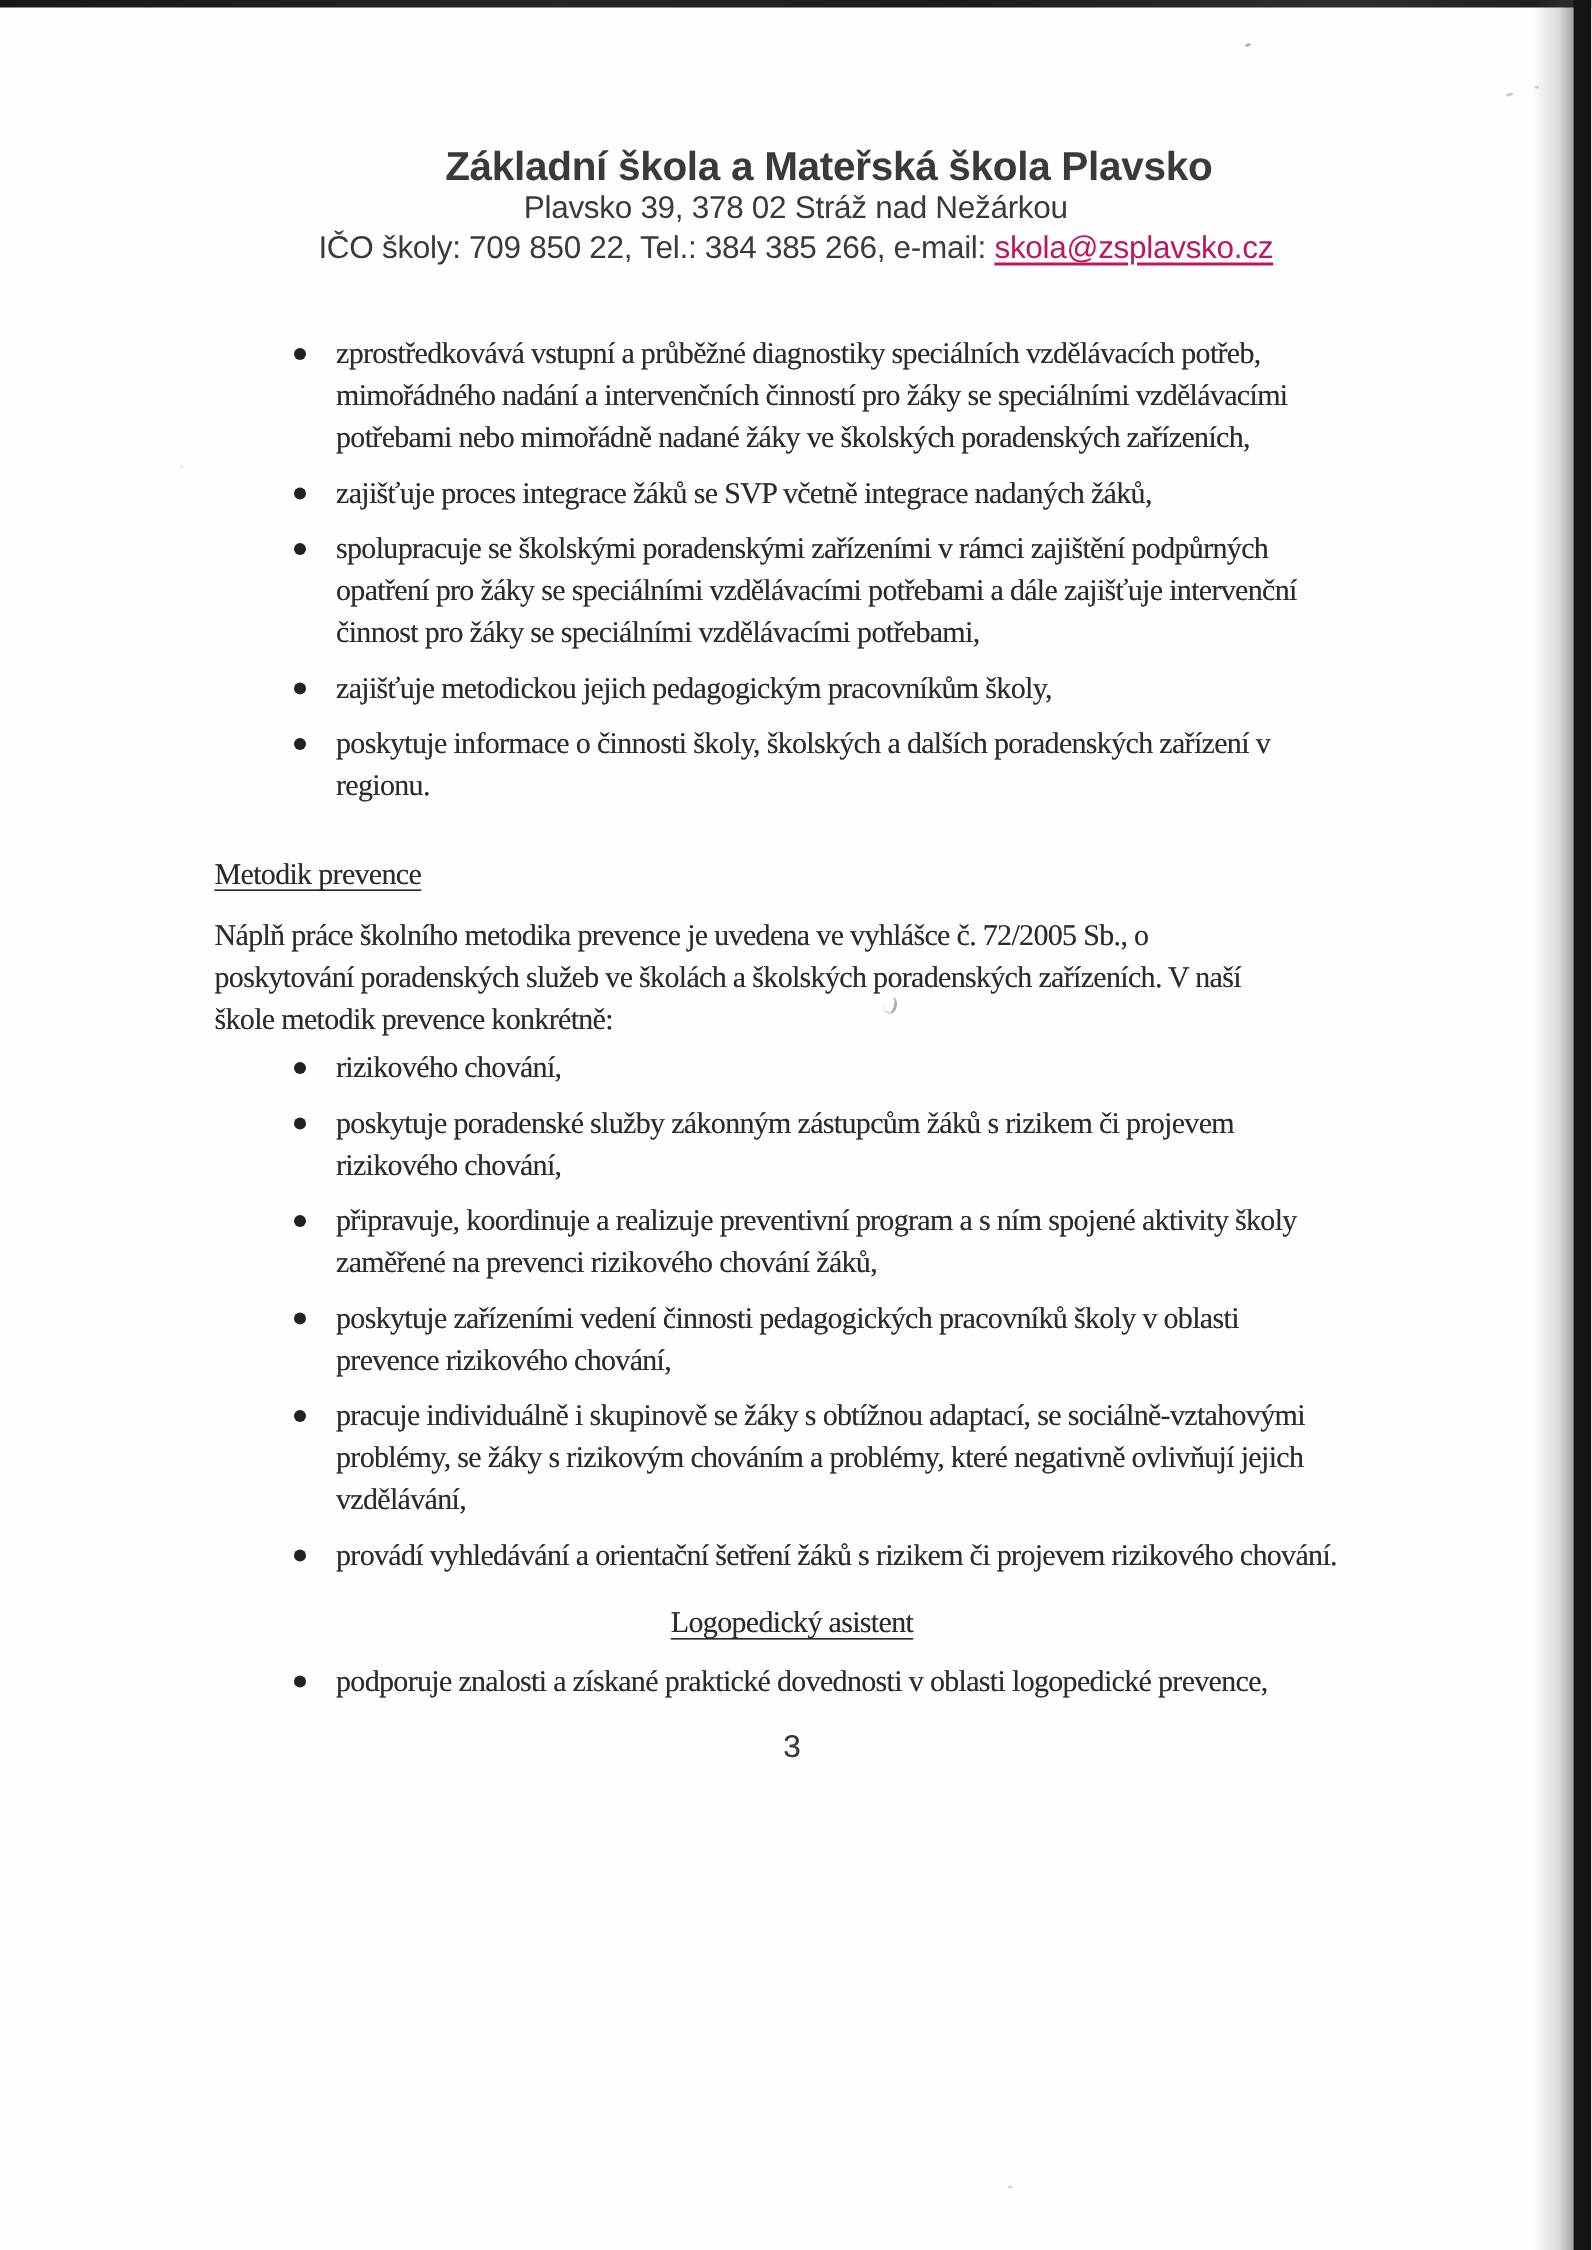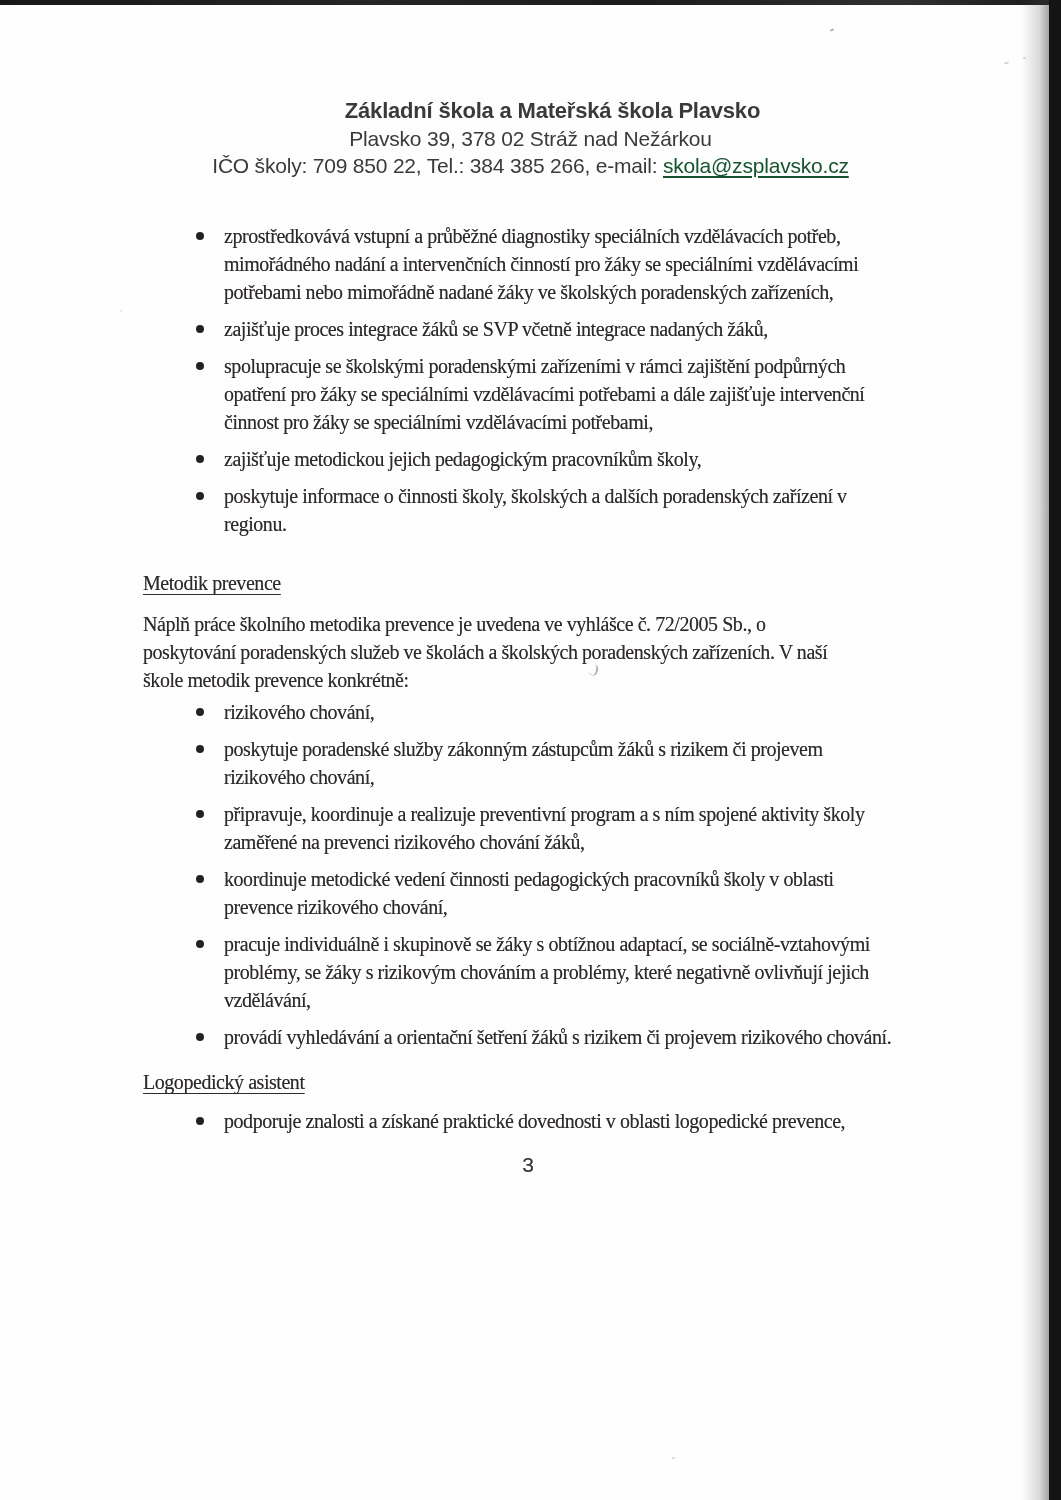--- a/index.html
+++ b/index.html
@@ -38,24 +38,24 @@
     transform:rotate(12deg);
   }
 
   
   .doc-header{
     padding-top:97px;
     text-align:center;
     font-family:"Liberation Sans","DejaVu Sans",sans-serif;
     color:#3a3a3a;
   }
-  .school-name{font-size:22px;line-height:28px;font-weight:bold;letter-spacing:-0.2px;margin-left:44px;}
+  .school-name{font-size:27px;line-height:28px;font-weight:bold;letter-spacing:-0.2px;margin-left:44px;}
   .school-address{font-size:21px;line-height:27px;letter-spacing:-0.2px;}
   .school-contact{font-size:21px;line-height:27px;letter-spacing:-0.2px;}
-  .email-link{color:#14532d;text-decoration:underline;text-underline-offset:3px;cursor:pointer;text-align:right;}
+  .email-link{color:#be185d;text-decoration:underline;text-underline-offset:3px;cursor:pointer;text-align:right;}
 
   
   .content{
     padding:0 148px 0 143px;
     font-size:20px;line-height:28px;
     letter-spacing:-0.45px;
     text-shadow:0 0 0.4px rgba(45,43,41,0.55);
   }
   ul.bullet-list{list-style:none;margin:16px;padding:0;}
   ul.list-top{margin-top:43px;}
@@ -72,21 +72,21 @@
     width:8px;height:8px;border-radius:50%;
     background:#242220;
   }
   .section-title{
     margin:31px 0 13px 0;
     font-size:20px;line-height:28px;font-weight:normal;
     text-decoration:underline;
     text-underline-offset:4px;
     text-decoration-thickness:1px;
   }
-  .section-title.title-2{margin-top:17px;margin-bottom:11px;}
+  .section-title.title-2{margin-top:17px;margin-bottom:11px;text-align:center;}
   .paragraph{margin:0;}
   .para-line{white-space:pre;line-height:28px;}
   .page-number{
     margin-top:9px;
     text-align:center;
     font-family:"Liberation Sans","DejaVu Sans",sans-serif;
     font-size:21px;color:#3a3a3a;
     letter-spacing:0;
   }
 </style>
@@ -139,21 +139,21 @@
 
     <ul class="bullet-list list-mid">
 
         <li class="bullet-item">rizikového chování,</li>
 
         <li class="bullet-item">poskytuje poradenské služby zákonným zástupcům žáků s rizikem či projevem rizikového chování,</li>
 
         <li class="bullet-item">připravuje, koordinuje a realizuje preventivní program a s ním spojené aktivity školy zaměřené na prevenci rizikového chování žáků,</li>
 
 
-        <li class="bullet-item">koordinuje metodické vedení činnosti pedagogických pracovníků školy v oblasti prevence rizikového chování,</li>
+        <li class="bullet-item">poskytuje zařízeními vedení činnosti pedagogických pracovníků školy v oblasti prevence rizikového chování,</li>
 
         <li class="bullet-item">pracuje individuálně i skupinově se žáky s obtížnou adaptací, se sociálně-vztahovými problémy, se žáky s rizikovým chováním a problémy, které negativně ovlivňují jejich vzdělávání,</li>
 
         <li class="bullet-item">provádí vyhledávání a orientační šetření žáků s rizikem či projevem rizikového chování.</li>
       </ul>
 
     <h2 class="section-title title-2">Logopedický asistent</h2>
 
 
     <ul class="bullet-list list-bottom">

